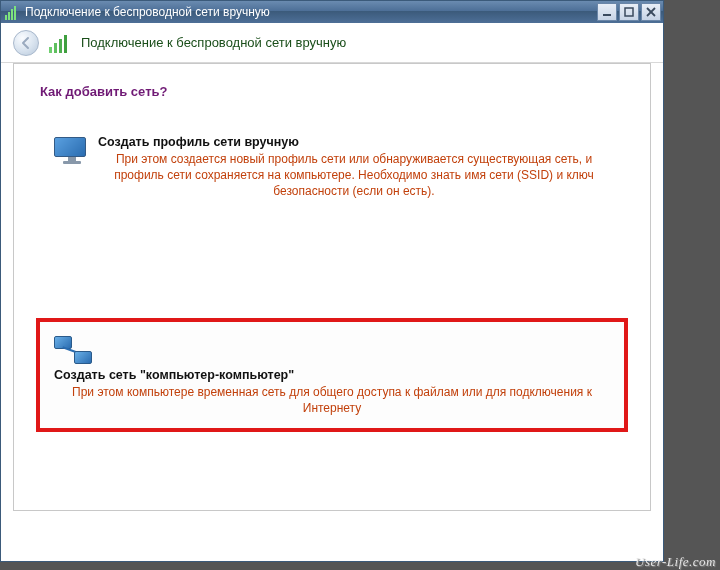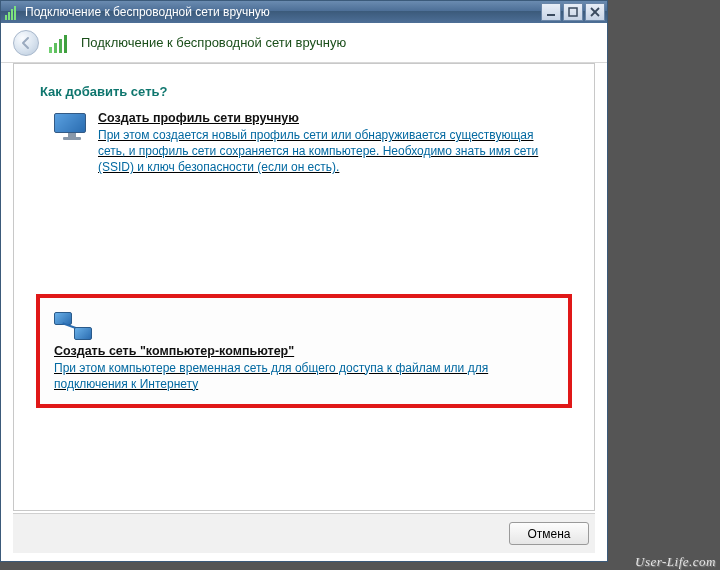--- a/index.html
+++ b/index.html
@@ -10,21 +10,21 @@
     height: 570px;
     font-family: "Segoe UI", Tahoma, sans-serif;
     font-size: 12px;
     background: #555;
     overflow: hidden;
   }
   .window {
     position: absolute;
     left: 0;
     top: 0;
-    width: 608px;
+    width: 664px;
     height: 562px;
     background: #fff;
     border: 1px solid #3b5a7a;
   }
   
   .titlebar {
     height: 22px;
     background: linear-gradient(to bottom, #6a8bb0 0%, #4d6f97 45%, #3b5a7a 46%, #4d6f97 100%);
     display: flex;
     align-items: center;
@@ -88,29 +88,29 @@
 
   
   .content {
     position:absolute;
     left:12px; right:12px; top:62px; bottom:50px;
     background:#fff;
     border:1px solid #c8c8c8;
     padding: 20px 26px 10px 26px;
   }
   .question{
-    color:#0f766e;
+    color:#701a75;
     font-size:13px;
     font-weight:600;
+    margin-bottom: 24px;
   }
   .option {
     display:flex;
     padding: 12px 14px;
     margin-bottom: 10px;
-    text-decoration: underline;
   }
   .option.highlight{
     border: 4px solid #e01818;
     margin-left:-4px; margin-right:-4px;
     background:#fdfdfd;
   }
   .opt-gap { height: 96px; }
   .opt-icon{
     width:44px; flex-shrink:0;
     display:flex; align-items:flex-start; justify-content:flex-start;
@@ -118,22 +118,23 @@
   }
   .opt-body{ flex:1; }
   .opt-title{
     font-weight:700;
     font-size:12.5px;
     color:#111;
     margin-bottom:2px;
   }
   .opt-desc{
     font-size:12px;
-    color:#0369a1;
+    color:#c2410c;
     line-height:1.35;
+    text-align:center;
   }
   
   .monitor{
     width:36px;height:28px;position:relative;
   }
   .monitor .screen{
     width:32px;height:20px;background:linear-gradient(135deg,#5aa0e0,#2a6cb0);
     border:1px solid #335a85;border-radius:2px;
   }
   .monitor .stand{width:8px;height:4px;background:#8898aa;margin:0 auto}
@@ -255,21 +256,16 @@
             </div>
         </div>
         <div class="opt-body">
           <div class="opt-title">Создать сеть "компьютер-компьютер"</div>
           <div class="opt-desc">При этом компьютере временная сеть для общего доступа к файлам или для подключения к Интернету</div>
         </div>
       </div>
     </div>
   </div>
 
-  <div class="footer">
-    <div class="btn">
-      <span>Отмена</span>
-    </div>
-  </div>
 
 </div>
 
 <div class="watermark">User-Life.com</div>
 
 </body></html>

